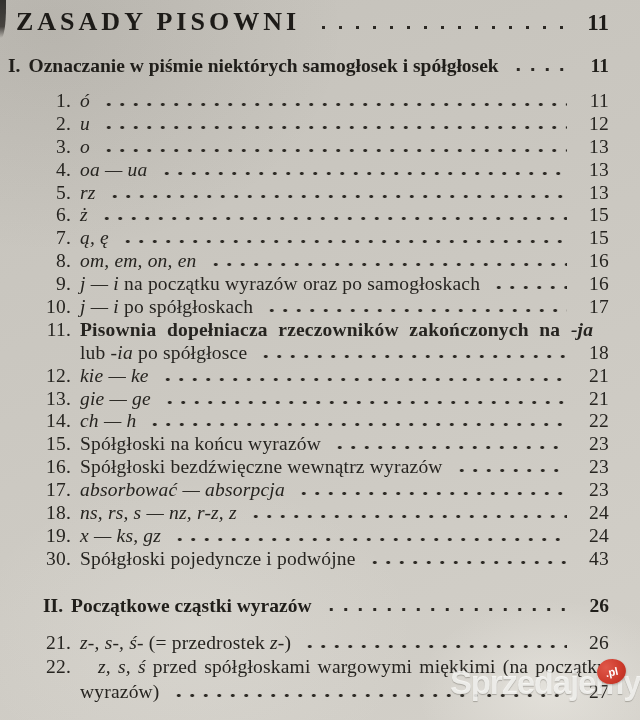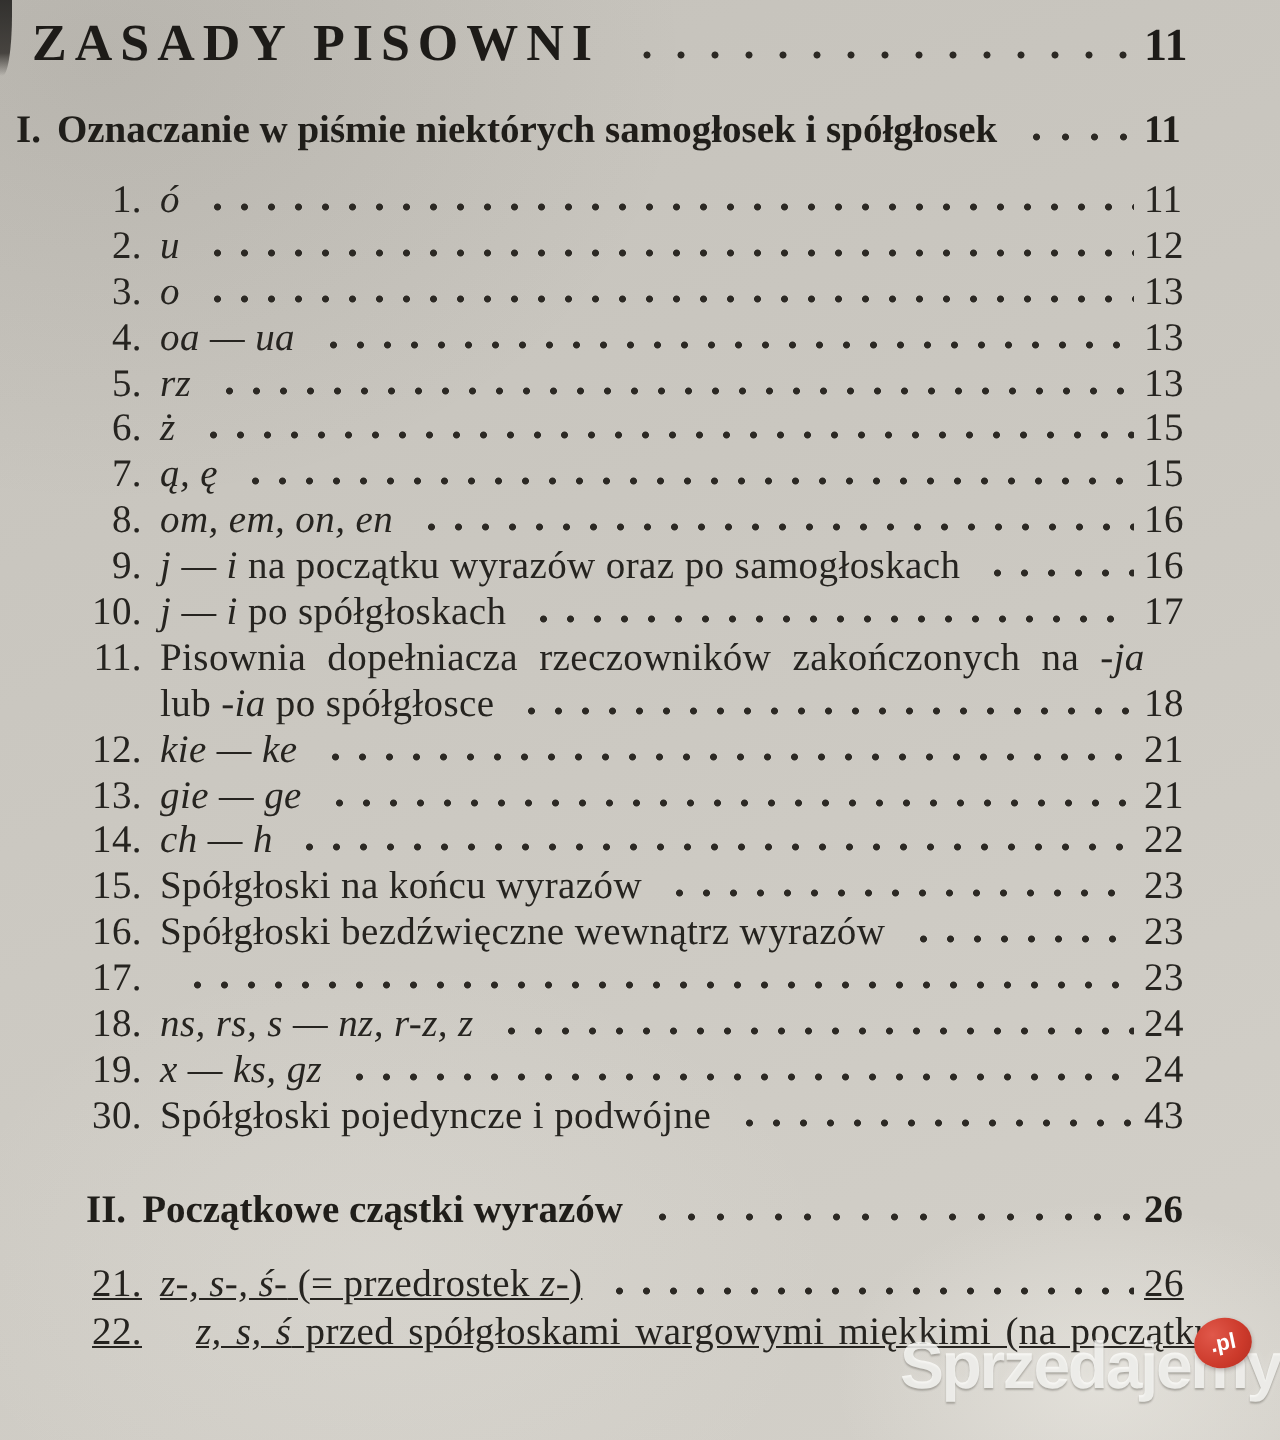--- a/index.html
+++ b/index.html
@@ -29,35 +29,35 @@
   .trow .page{font-size:23px;letter-spacing:0;}
   
   .sec{font-size:19.5px;font-weight:bold;line-height:24px;margin-left:8px;color:#201e1a;}
   .sec1{margin-top:17px;}
   .sec2{margin-top:23px;margin-left:43px;}
   .secnum{flex:none;margin-right:8px;}
   
   .items{margin-top:12px;}
   .items2{margin-top:13px;}
   .item{display:flex;align-items:baseline;font-size:19.5px;line-height:22.9px;height:22.9px;letter-spacing:.2px;}
-  .items2 .item{line-height:24.6px;height:24.6px;text-decoration:underline;}
+  .items2 .item{line-height:24.6px;height:24.6px;}
   .num{flex:none;width:71px;text-align:right;margin-right:9px;}
   .lbl i{font-style:italic;}
-  .ws11{word-spacing:5.5px;}
+  .ws11{word-spacing:5.5px;font-weight:bold;}
   .ws22{word-spacing:2px;margin-left:18px;}
   
   .dots{
     flex:1 1 auto;min-width:14px;height:5px;align-self:baseline;
     margin:0 5px 1px 10px;
     background-image:radial-gradient(circle,#2c2924 1.55px,rgba(44,41,36,0) 1.95px);
     background-size:13.5px 5px;background-repeat:repeat-x;background-position:2px center;
   }
   .trow .dots{background-size:17px 5px;margin-left:13px;margin-bottom:3px;}
   .sec .dots{background-size:14.5px 5px;margin-bottom:2px;}
-  .page{flex:none;width:37px;}
+  .page{flex:none;width:37px;text-align:right;}
   
   .wm-text{
     position:absolute;left:450px;top:667px;z-index:5;
     font-family:"Liberation Sans", sans-serif;font-weight:bold;
     font-size:33px;line-height:31px;letter-spacing:-1.2px;
     color:rgba(253,253,250,.8);
     text-shadow:0 1px 1px rgba(70,65,58,.35), 0 0 5px rgba(255,255,255,.2);
   }
   .wm-badge{
     position:absolute;left:597px;top:659px;z-index:6;
@@ -203,20 +203,21 @@
 
     <div class="item">
       <span class="num">16.</span>
       <span class="lbl"><i></i><span>Spółgłoski bezdźwięczne wewnątrz wyrazów</span></span>
       <span class="dots"></span>
       <span class="page">23</span>
     </div>
 
     <div class="item">
       <span class="num">17.</span>
+      <span class="lbl"><i>absorbować — absorpcja</i><span></span></span>
       <span class="dots"></span>
       <span class="page">23</span>
     </div>
 
     <div class="item">
       <span class="num">18.</span>
       <span class="lbl"><i>ns, rs, s — nz, r-z, z</i><span></span></span>
       <span class="dots"></span>
       <span class="page">24</span>
     </div>
@@ -250,20 +251,26 @@
       <span class="num">21.</span>
       <span class="lbl"><i>z-, s-, ś-</i><span> (= przedrostek </span><i>z-</i><span>)</span></span>
       <span class="dots"></span>
       <span class="page">26</span>
     </div>
 
     <div class="item">
       <span class="num">22.</span>
       <span class="lbl ws22"><i>z, s, ś</i><span> przed spółgłoskami wargowymi miękkimi (na początku</span></span>
     </div>
+    <div class="item">
+      <span class="num"></span>
+      <span class="lbl"><span>wyrazów)</span></span>
+      <span class="dots"></span>
+      <span class="page">27</span>
+    </div>
 
   </div>
 
 </div>
 
 <div class="wm-text">Sprzedajemy</div>
 <div class="wm-badge">
     <span>.pl</span>
   </div>
 

